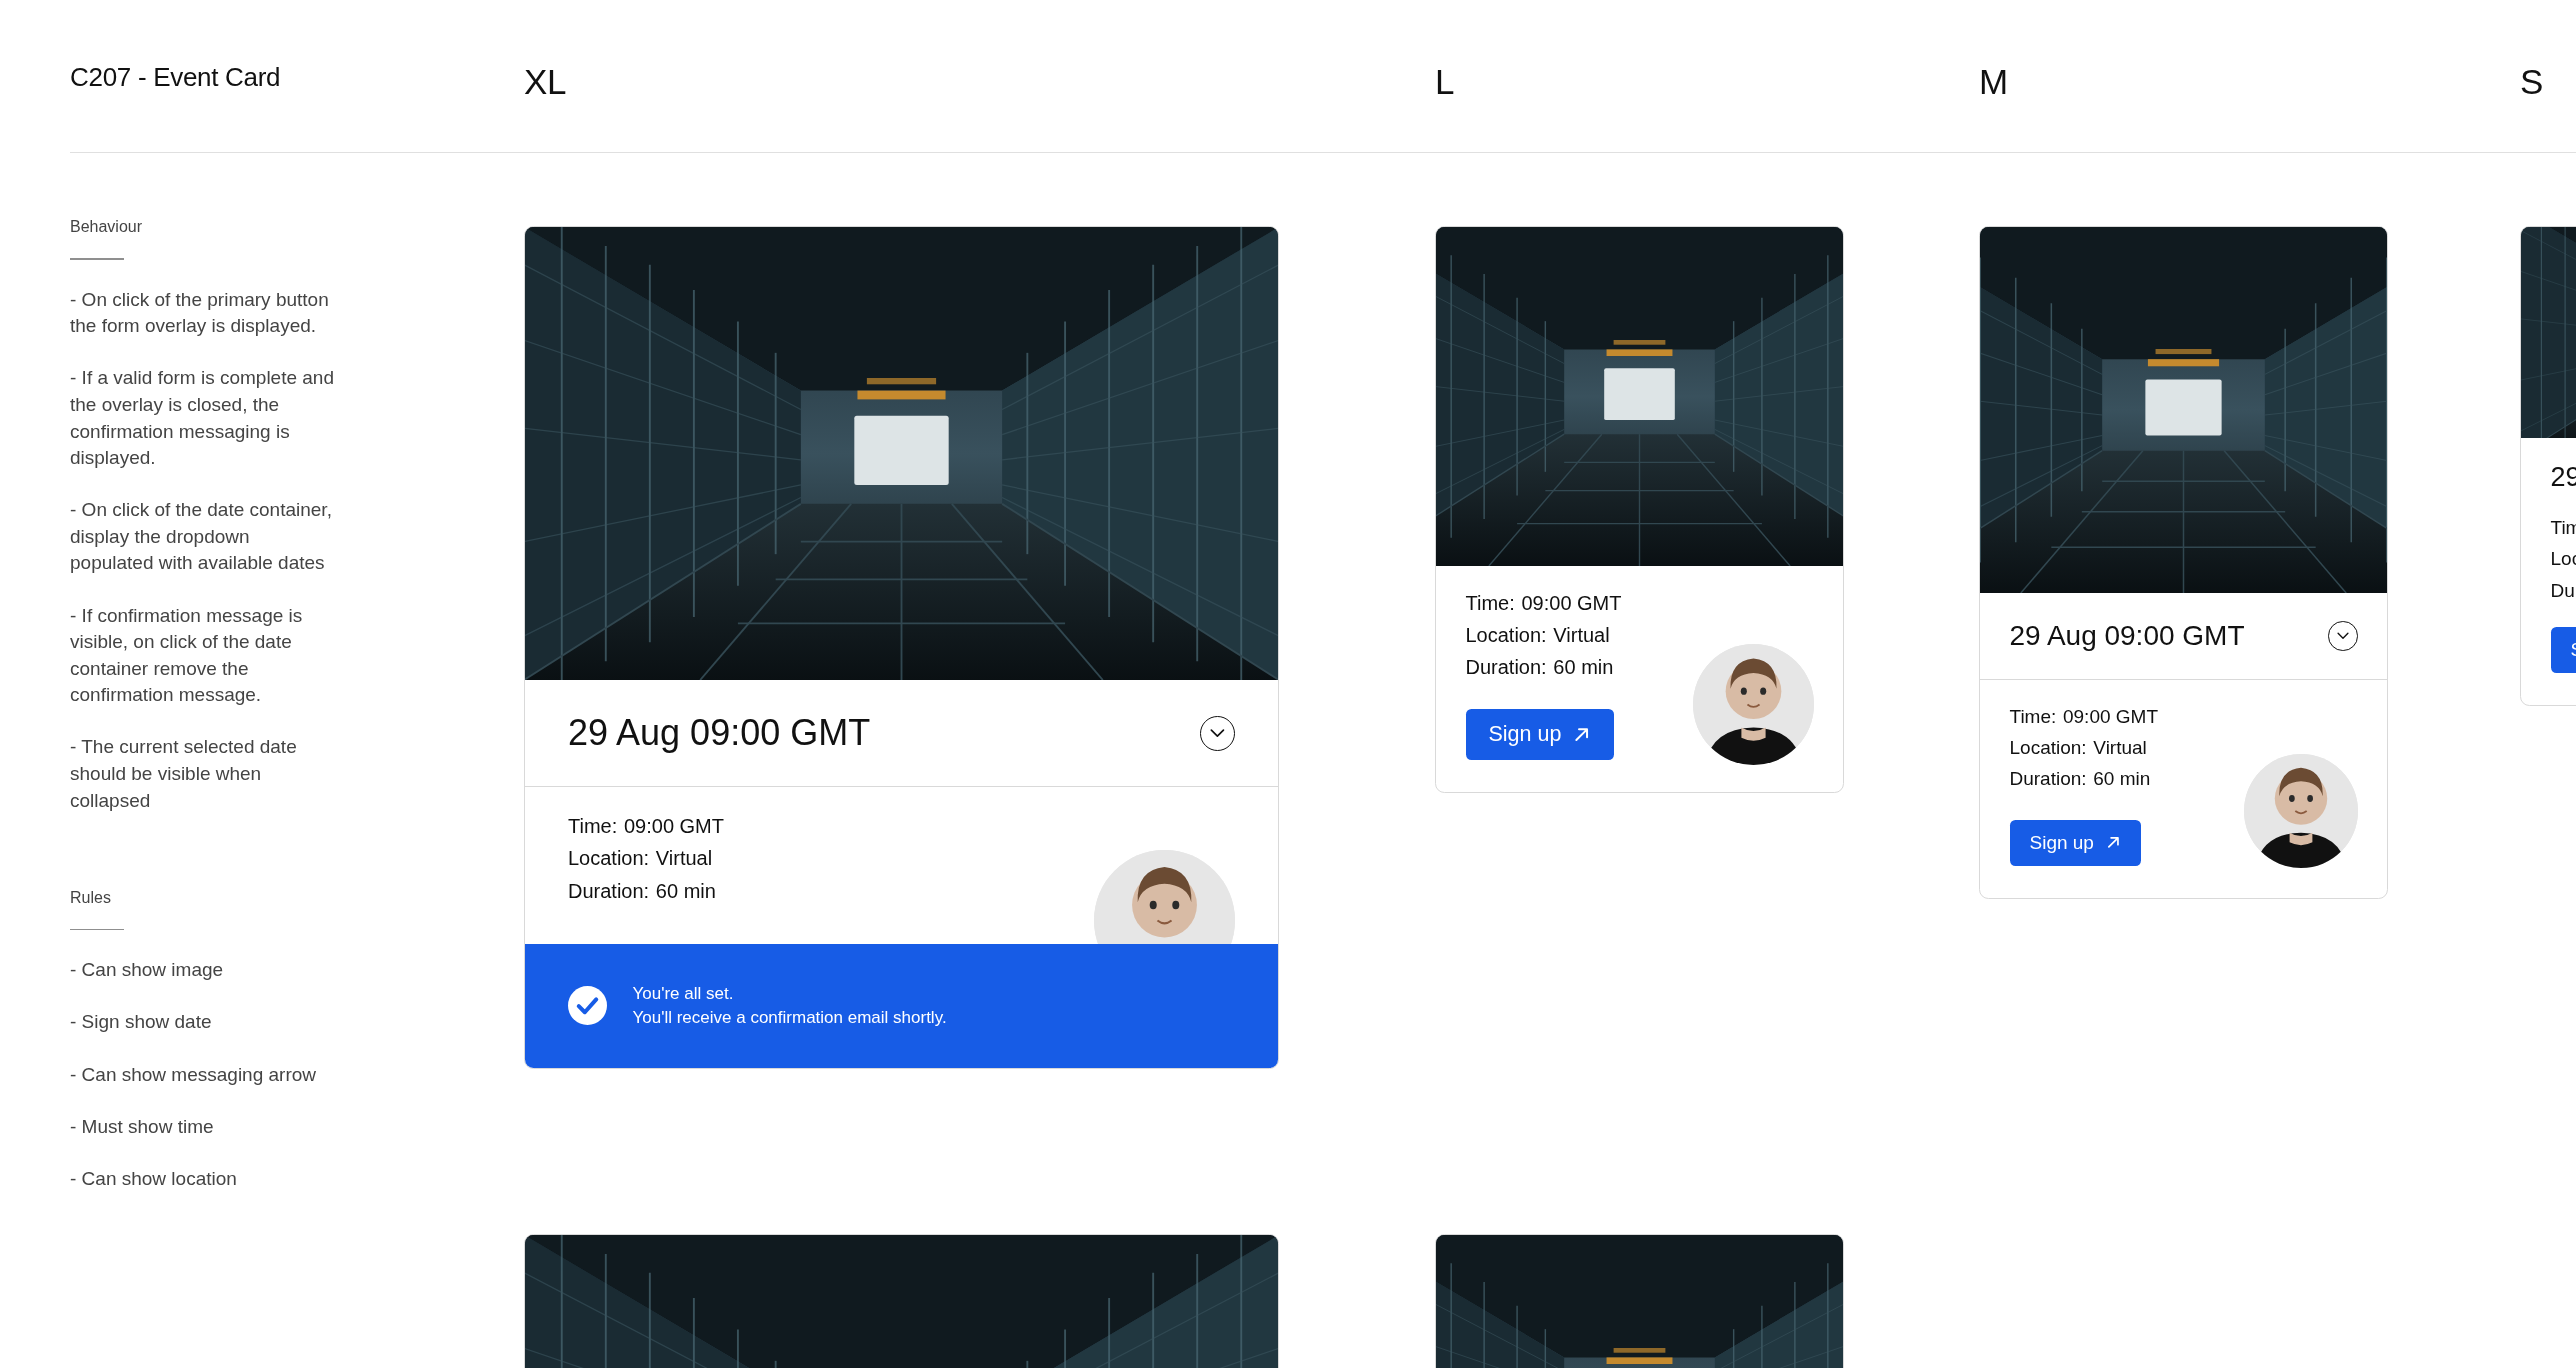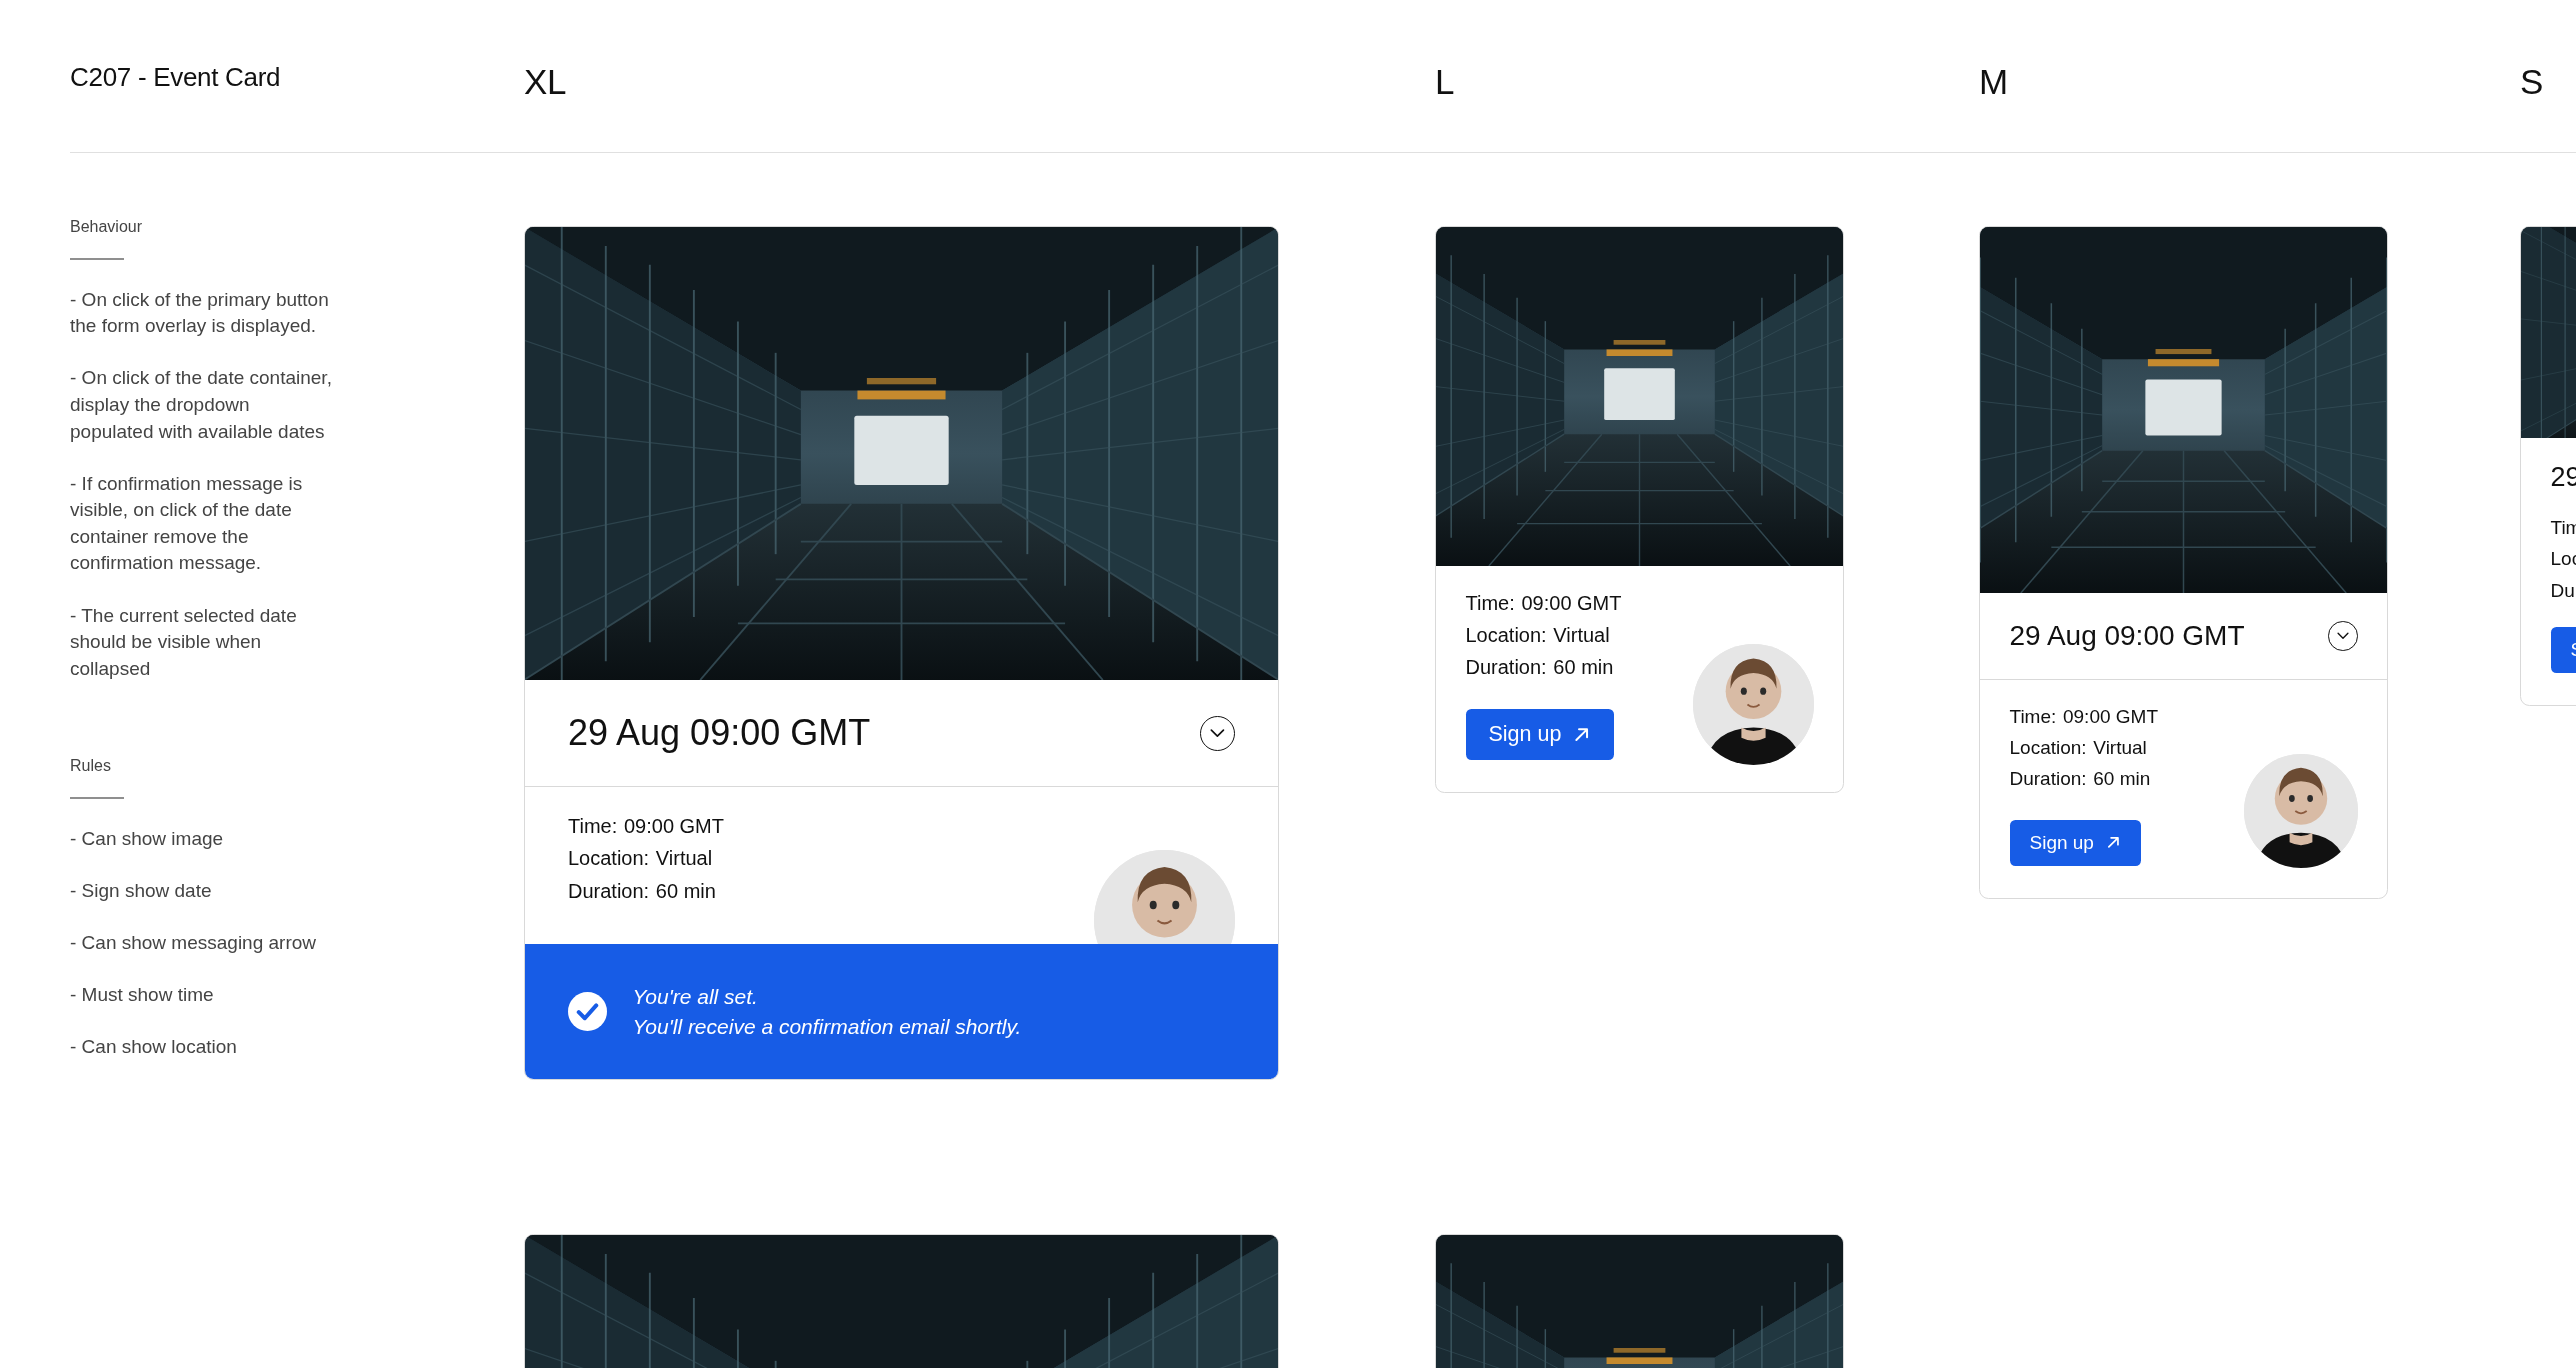--- a/index.html
+++ b/index.html
@@ -247,23 +247,22 @@
     padding: 38px 43px;
     position: relative;
     z-index: 2;
   }
   .confirmation .check {
     width: 39px;
     height: 39px;
     flex-shrink: 0;
   }
   .confirmation .msg {
-    font-size: 21px;
+    font-size: 17px;
     line-height: 1.4;
-    font-style: italic;
   }
 
 </style>
 </head>
 <body>
 
 <svg width="0" height="0" style="position:absolute">
   <defs>
     <linearGradient id="metal" x1="0" y1="0" x2="0" y2="1">
       <stop offset="0%" stop-color="#1B2A33"></stop>
@@ -357,20 +356,21 @@
 <div class="size-label size-xl">XL</div>
 <div class="size-label size-l">L</div>
 <div class="size-label size-m">M</div>
 <div class="size-label size-s">S</div>
 <div class="hr"></div>
 
 <div class="sidebar">
   <h4>Behaviour</h4>
   <div class="sep"></div>
   <p>- On click of the primary button the form overlay is displayed.</p>
+  <p>- If a valid form is complete and the overlay is closed, the confirmation messaging is displayed.</p>
   <p>- On click of the date container, display the dropdown populated with available dates</p>
   <p>- If confirmation message is visible, on click of the date container remove the confirmation message.</p>
   <p>- The current selected date should be visible when collapsed</p>
   <div class="section-gap"></div>
   <h4>Rules</h4>
   <div class="sep"></div>
   <p>- Can show image</p>
   <p>- Sign show date</p>
   <p>- Can show messaging arrow</p>
   <p>- Must show time</p>

